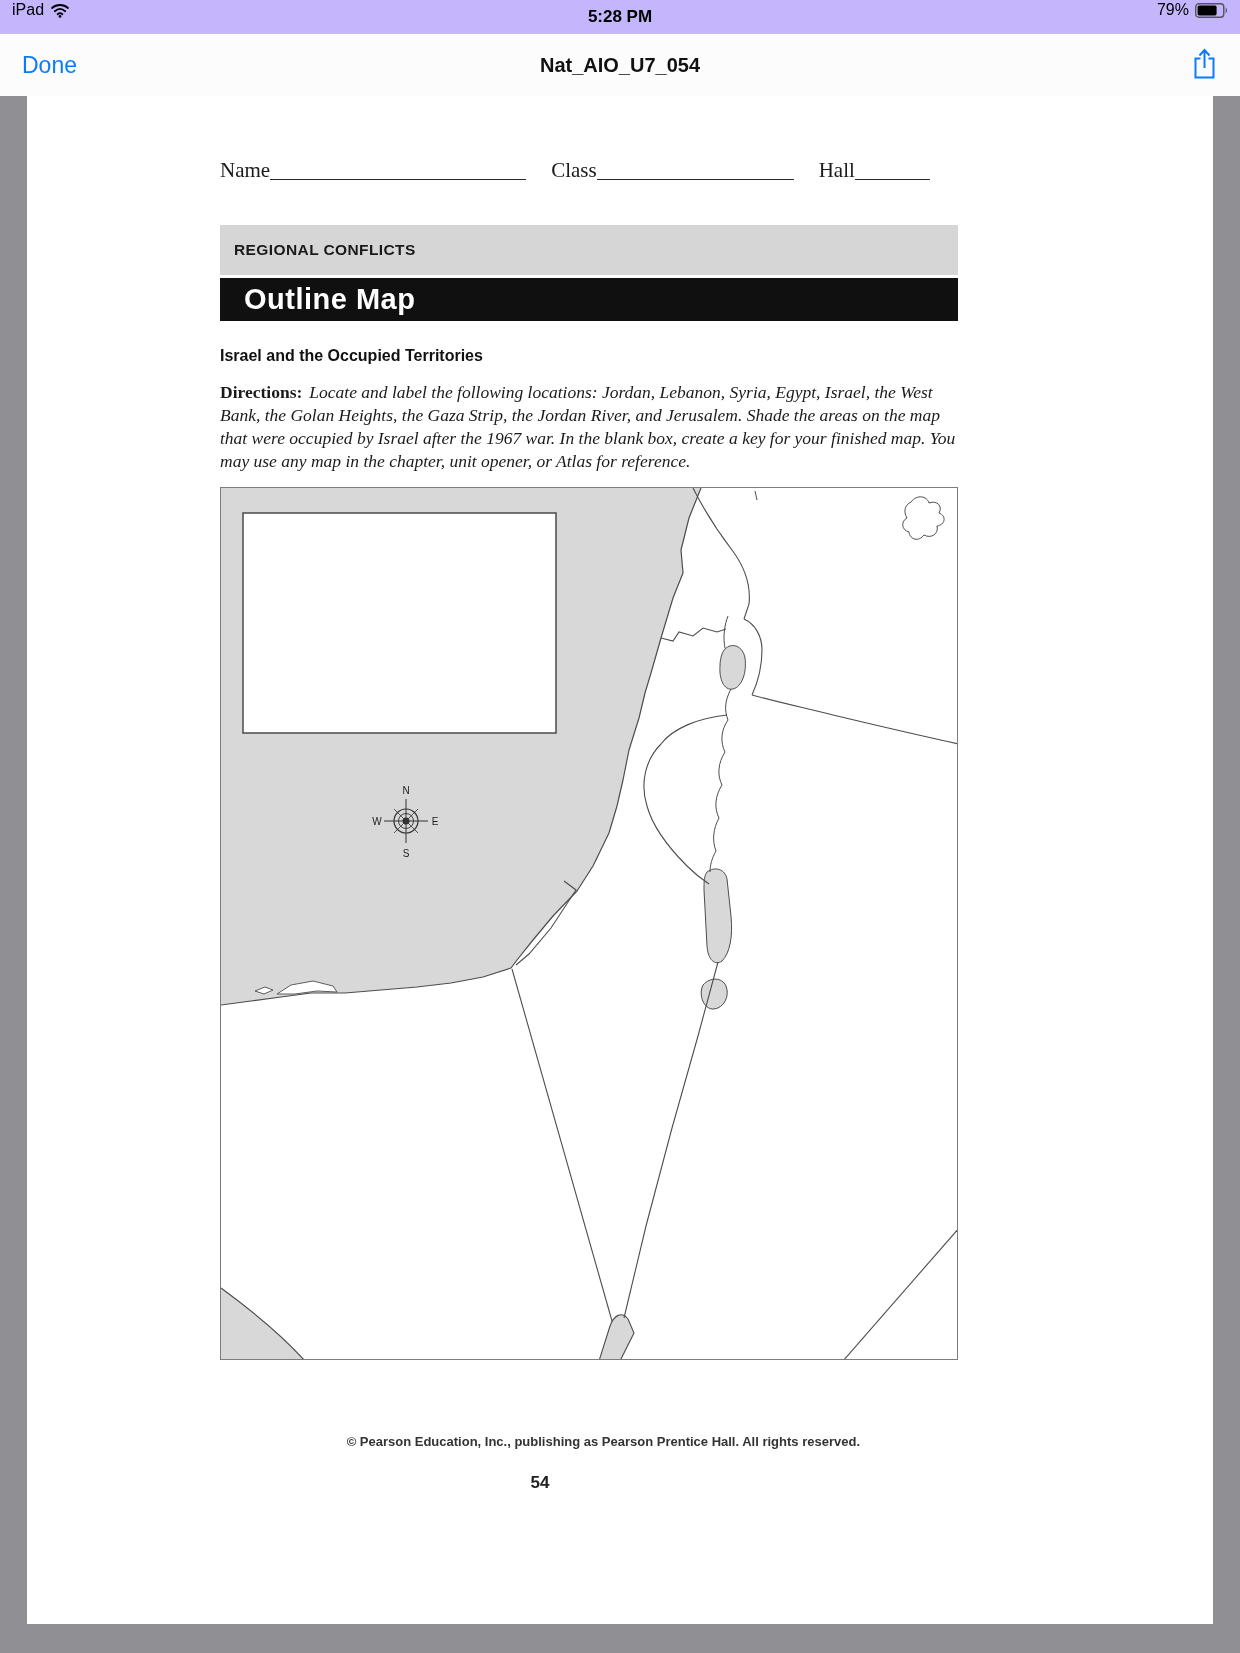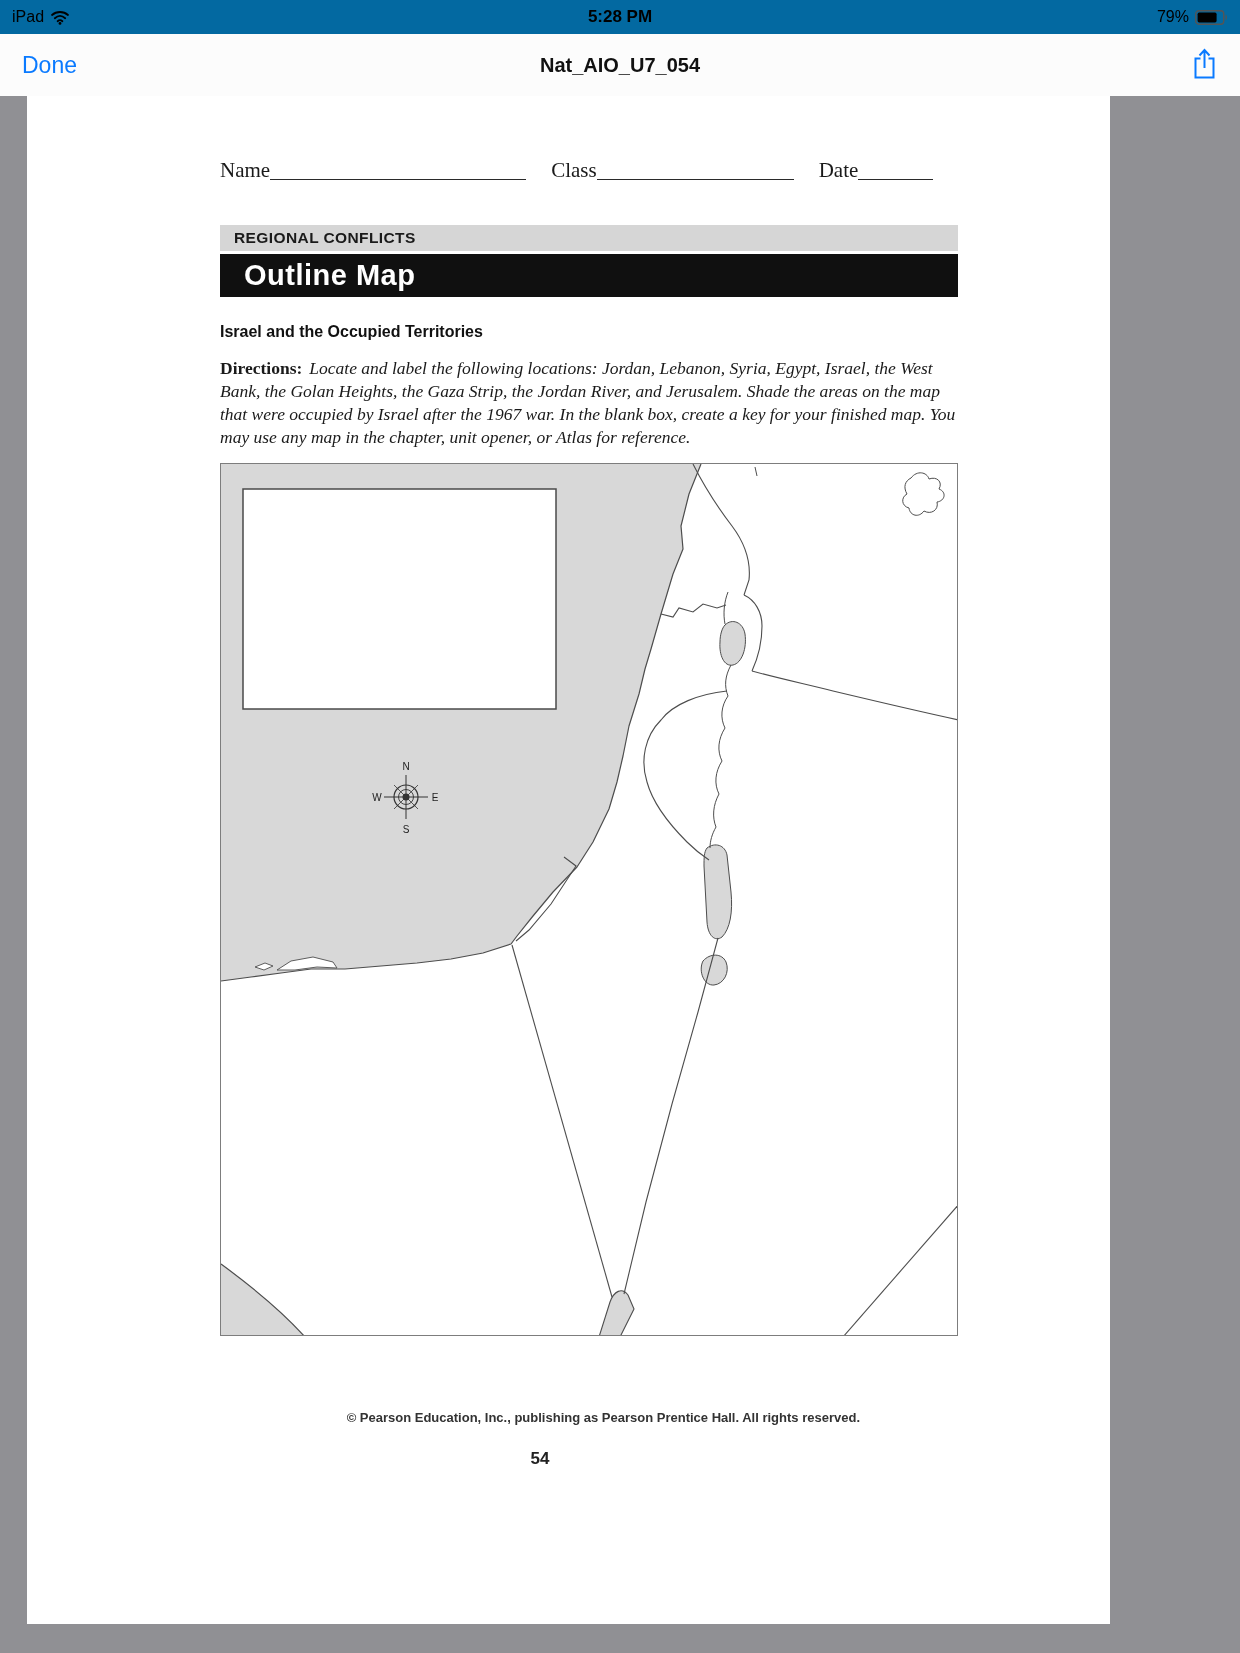--- a/index.html
+++ b/index.html
@@ -2,54 +2,54 @@
 <html><head>
 <meta charset="utf-8">
 <style>
   * { margin:0; padding:0; box-sizing:border-box; }
   html,body { width:1240px; height:1653px; overflow:hidden; }
   body { font-family:"Liberation Sans", sans-serif; background:#909094; }
 
   .screen { width:1240px; height:1653px; display:flex; flex-direction:column; }
 
   
-  .status-bar { height:34px; background:#0369a1; position:relative;
-    display:flex; align-items:flex-end; justify-content:space-between; padding:8px 12px;
+  .status-bar { height:34px; background:#c4b5fd; position:relative;
+    display:flex; align-items:flex-end; justify-content:space-between; padding:15px 12px;
     font-size:16px; color:#000; }
   .sb-left { display:flex; align-items:center; gap:6px; font-weight:500; }
   .sb-center { position:absolute; left:50%; top:0; height:34px; display:flex; align-items:center;
     transform:translateX(-50%); font-weight:600; font-size:17px; }
   .sb-right { display:flex; align-items:center; gap:6px; font-weight:500; }
 
   
   .toolbar { height:62px; background:#fcfcfc; position:relative;
     display:flex; align-items:center; padding:0 22px; }
   .done-btn { background:none; border:none; color:#0a7aff; font-size:23px; font-weight:500;
     font-family:"Liberation Sans", sans-serif; cursor:pointer; }
   .doc-title { position:absolute; left:50%; transform:translateX(-50%);
     font-size:20px; font-weight:700; color:#111; }
   .share-btn { margin-left:auto; background:none; border:none; cursor:pointer; }
 
   
   .viewer { flex:1; padding:0 27px; overflow:hidden; }
-  .page { width:1083px; height:1528px; background:#fff; }
+  .page { width:1186px; height:1528px; background:#fff; }
   .content { width:738px; margin-left:193px; }
 
   
   .name-row { display:flex; align-items:flex-end; padding-top:62px;
     font-family:"Liberation Serif", serif; font-size:21px; color:#1a1a1a; }
   .blank-line { display:inline-block; border-bottom:1.6px solid #2a2a2a; margin-bottom:3px; }
   .line-name { width:256px; }
   .line-class { width:197px; }
   .line-date { width:75px; }
   .lbl-class, .lbl-date { margin-left:25px; }
 
   
   .kicker { margin-top:42px; background:#d6d6d6; color:#1a1a1a; font-weight:700;
-    font-size:15.5px; letter-spacing:0.4px; padding:4px 14px; }
+    font-size:15.5px; letter-spacing:0.4px; padding:16px 14px; }
   .banner { margin-top:3px; background:#101010; color:#fff; font-weight:700;
     font-size:29px; letter-spacing:0.5px; padding:5px 24px; }
 
   .ws-title { margin-top:26px; font-size:16px; font-weight:700; color:#111; }
 
   .directions { margin-top:16px; font-family:"Liberation Serif", serif; font-style:italic;
     font-size:17.5px; line-height:1.32; color:#1a1a1a; }
   .dir-label { font-style:normal; font-weight:700; margin-right:7px; }
 
   
@@ -104,21 +104,21 @@
 
   <main class="viewer">
     <div class="page">
       <div class="content">
 
         <div class="name-row">
           <span class="lbl">Name</span>
           <span class="blank-line line-name"></span>
           <span class="lbl lbl-class">Class</span>
           <span class="blank-line line-class"></span>
-          <span class="lbl lbl-date">Date</span>
+          <span class="lbl lbl-date">Hall</span>
           <span class="blank-line line-date"></span>
         </div>
 
         <div class="kicker">REGIONAL CONFLICTS</div>
         <div class="banner">Outline Map</div>
 
         <h1 class="ws-title">Israel and the Occupied Territories</h1>
 
         <p class="directions"><b class="dir-label">Directions:</b><span>Locate and label the following locations: Jordan, Lebanon, Syria, Egypt, Israel, the West Bank, the Golan Heights, the Gaza Strip, the Jordan River, and Jerusalem. Shade the areas on the map that were occupied by Israel after the 1967 war. In the blank box, create a key for your finished map. You may use any map in the chapter, unit opener, or Atlas for reference.</span></p>
 

